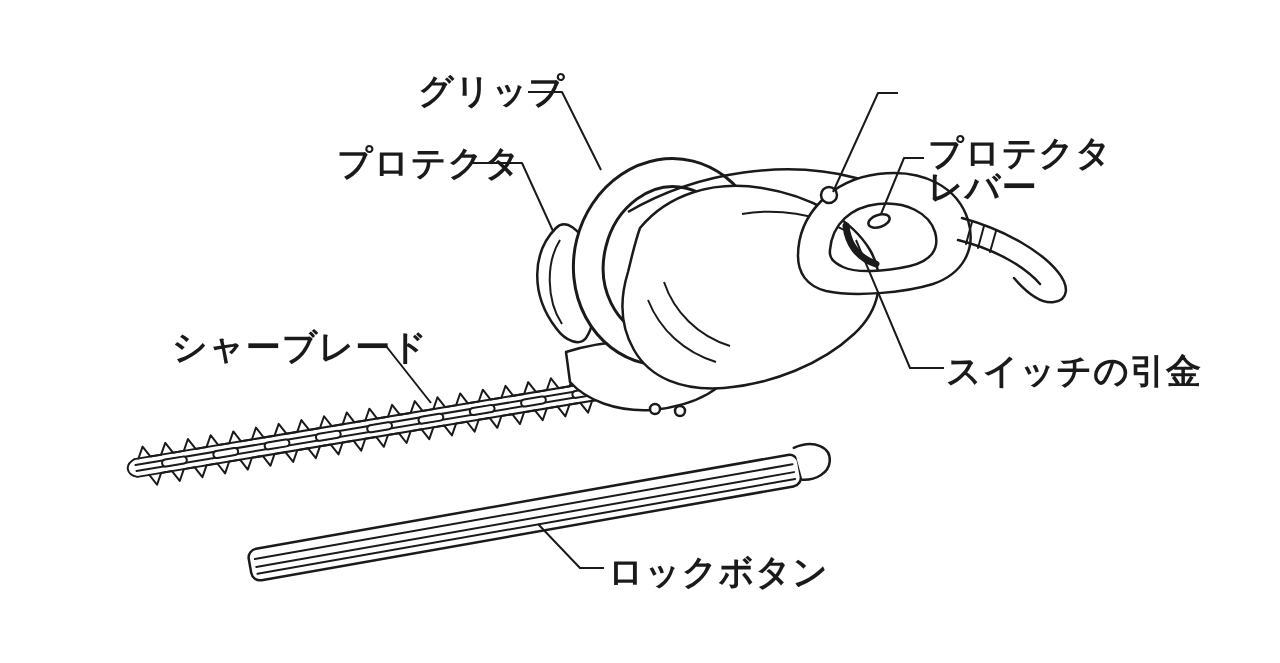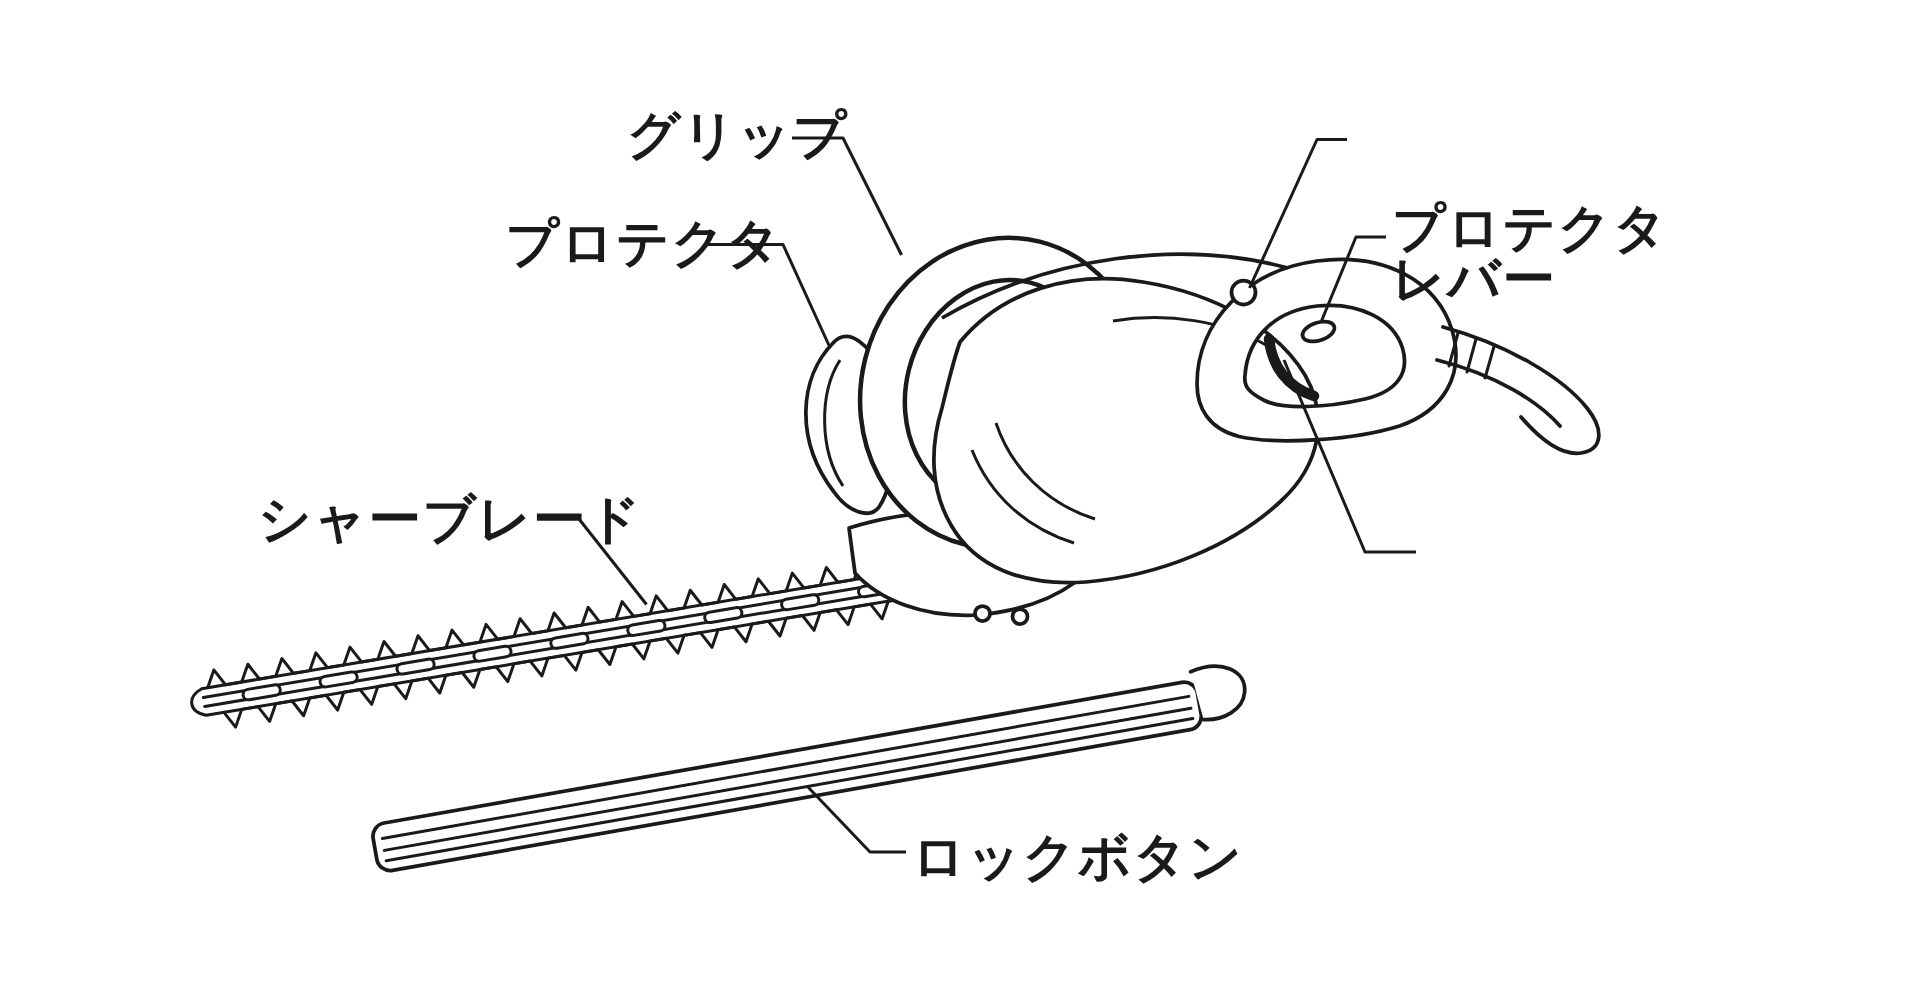--- a/index.html
+++ b/index.html
@@ -96,16 +96,17 @@
 
   <div class="label" style="left:928px;top:136px;">
     <div>プロテクタ</div>
     <div>レバー</div>
   </div>
 
   <div class="label" style="left:172px;top:330px;">シャーブレード</div>
 
   <div class="label" style="left:337px;top:146px;">プロテクタ</div>
 
+  <div class="label" style="left:946px;top:354px;">スイッチの引金</div>
 
   <div class="label" style="left:608px;top:555px;">ロックボタン</div>
 
 </div>
 
 </body></html>

